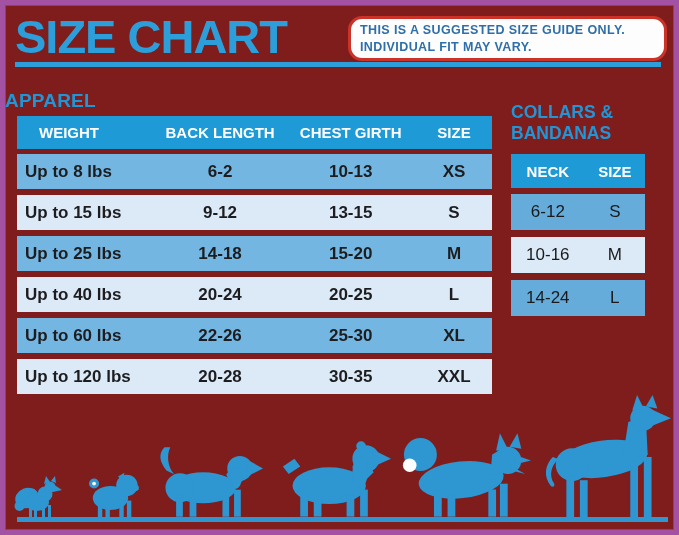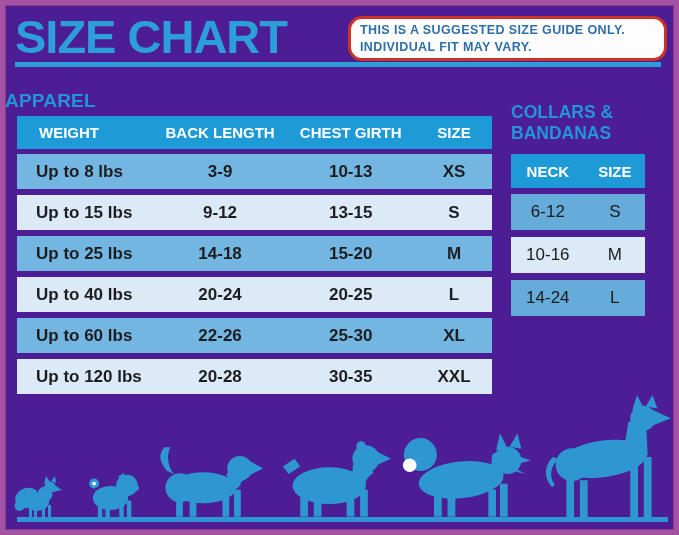--- a/index.html
+++ b/index.html
@@ -3,21 +3,21 @@
 <meta charset="utf-8">
 <style>
   * { box-sizing: border-box; margin: 0; padding: 0; }
   html, body { width: 679px; height: 535px; background: #fff; }
   body { font-family: "Liberation Sans", sans-serif; }
 
   .frame {
     position: relative;
     width: 679px;
     height: 535px;
-    background: #4c1d95;
+    background: #7f1d1d;
     border: 5px solid #a351a3;
     box-shadow: inset 0 0 0 1px #8c3b8c;
     overflow: hidden;
   }
 
   
   .page-title {
     position: absolute; left: 10px; top: 4px;
     font-size: 47px; font-weight: 800; letter-spacing: -1px;
     color: #2c9ed9;
@@ -62,21 +62,21 @@
 
   .apparel-tbl { left: 12px; top: 111px; width: 475px; }
   .apparel-tbl .t-head { height: 33px; margin-bottom: 5px; }
   .apparel-tbl .t-row.data { height: 35px; margin-bottom: 6px; }
   .apparel-tbl .data .c { font-size: 17px; font-weight: 700; color: #1d1d1f; }
   .c1 { width: 29%; text-align: left; }
   .c2 { width: 27.5%; text-align: center; }
   .c3 { width: 27.5%; text-align: center; }
   .c4 { width: 16%; text-align: center; }
   .t-head .c1 { padding-left: 22px; }
-  .data  .c1 { padding-left: 19px; }
+  .data  .c1 { padding-left: 8px; }
 
   .collars-tbl { left: 506px; top: 149px; width: 134px; }
   .collars-tbl .t-head { height: 34px; margin-bottom: 6px; }
   .collars-tbl .t-row.data { height: 36px; margin-bottom: 7px; }
   .collars-tbl .data .cc { font-size: 17px; font-weight: 400; color: #1a1a1a; }
   .collars-tbl .row-med { background: #66acdb; }
   .cc1 { width: 55%; text-align: center; }
   .cc2 { width: 45%; text-align: center; }
 
   
@@ -110,21 +110,21 @@
 
   <div class="tbl apparel-tbl">
     <div class="t-row t-head">
       <div class="c c1">WEIGHT</div>
       <div class="c c2">BACK LENGTH</div>
       <div class="c c3">CHEST GIRTH</div>
       <div class="c c4">SIZE</div>
     </div>
     <div class="t-row data row-med">
       <div class="c c1">Up to 8 lbs</div>
-      <div class="c c2">3-9</div>
+      <div class="c c2">6-2</div>
       <div class="c c3">10-13</div>
       <div class="c c4">XS</div>
     </div>
     <div class="t-row data row-light">
       <div class="c c1">Up to 15 lbs</div>
       <div class="c c2">9-12</div>
       <div class="c c3">13-15</div>
       <div class="c c4">S</div>
     </div>
     <div class="t-row data row-med">

